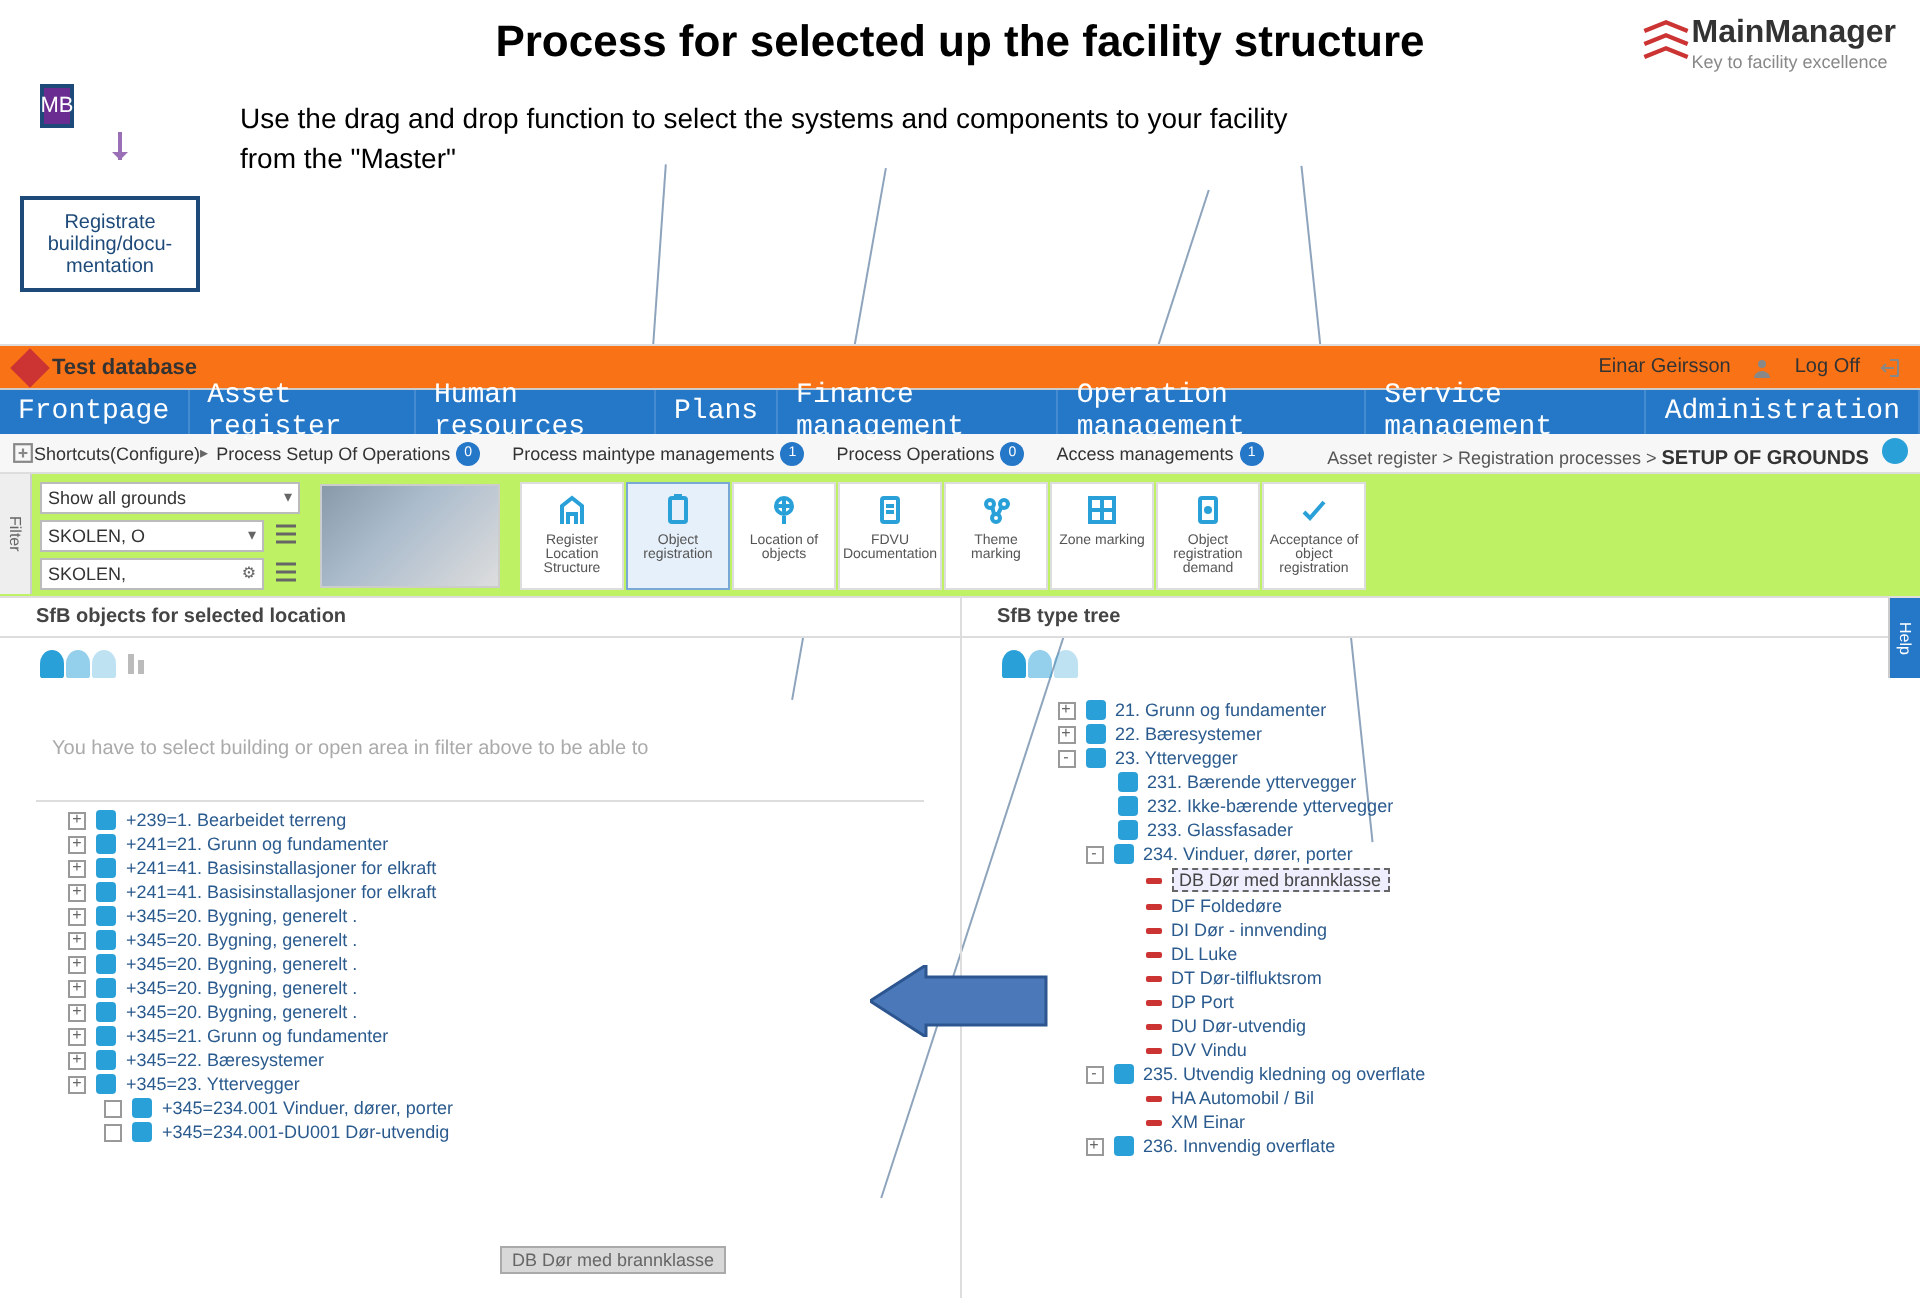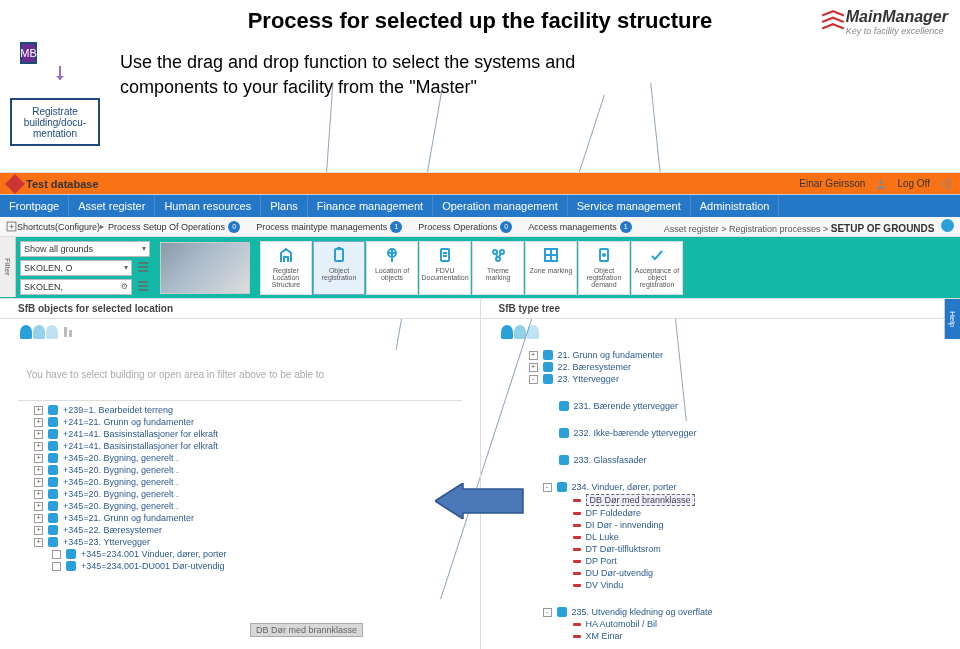--- a/index.html
+++ b/index.html
@@ -6,48 +6,48 @@
 body { font-family: Arial, sans-serif; width: 960px; height: 649px; background: #fff; position: relative; overflow: hidden; }
 
 
 .slide-title { font-size: 22px; font-weight: bold; text-align: center; padding: 8px 0 4px; }
 .slide-body { display: flex; padding: 4px 10px 10px; position: relative; }
 .mb-box { width: 17px; height: 22px; background: #6a2c91; color: #fff; font-size: 11px; display: flex; align-items: center; justify-content: center; border: 2px solid #1e4a7a; margin-left: 10px; }
 .reg-box { width: 90px; height: 48px; border: 2px solid #1e4a7a; font-size: 10px; color: #1e4a7a; display: flex; align-items: center; justify-content: center; text-align: center; margin: 18px 0 0 0; padding: 2px; }
 .arrow-down { width: 2px; height: 14px; background: #9b6fb5; margin: 2px auto 0; position: relative; }
 .arrow-down::after { content: ''; position: absolute; bottom: -4px; left: -3px; border: 4px solid transparent; border-top-color: #9b6fb5; }
 .left-col { width: 100px; }
-.slide-text { font-size: 18px; width: 560px; padding: 8px 0 0 10px; line-height: 1.4; }
-.logo-area { position: absolute; right: 12px; top: 8px; display: flex; align-items: center; gap: 0; font-style: italic; }
+.slide-text { font-size: 14px; width: 560px; padding: 8px 0 0 10px; line-height: 1.4; }
+.logo-area { position: absolute; right: 12px; top: 8px; display: flex; align-items: center; gap: 0; }
 .logo-icon { width: 26px; height: 26px; }
 .logo-text { font-size: 16px; font-weight: bold; color: #333; }
 .logo-sub { font-size: 9px; color: #888; }
 
 
 .guide { position: absolute; background: #1e4a7a; opacity: .5; width: 1px; }
 
 
 .app { position: absolute; top: 172px; left: 0; right: 0; bottom: 0; border-top: 1px solid #ddd; font-size: 10px; color: #333; }
 .titlebar { height: 22px; background: #f97316; border-bottom: 1px solid #ccc; display: flex; align-items: center; padding: 0 8px; justify-content: space-between; }
 .titlebar .db { display: flex; align-items: center; gap: 4px; font-weight: bold; font-size: 11px; }
 .titlebar .user { display: flex; align-items: center; gap: 10px; font-size: 10px; }
 .red-diamond { width: 14px; height: 14px; background: #c33; transform: rotate(45deg); }
 
 .navbar { height: 22px; background: #2577c8; display: flex; align-items: center; }
-.navbar .nav-item { color: #fff; font-size: 11px; padding: 0 9px; height: 100%; display: flex; align-items: center; border-right: 1px solid rgba(255,255,255,.15); cursor: pointer; }
+.navbar .nav-item { color: #fff; font-size: 14px; padding: 0 9px; height: 100%; display: flex; align-items: center; border-right: 1px solid rgba(255,255,255,.15); cursor: pointer; font-family: Liberation Mono, monospace; }
 
 .subbar { height: 20px; background: #f7f7f7; border-bottom: 1px solid #ddd; display: flex; align-items: center; justify-content: space-between; padding: 0 6px; font-size: 9px; }
 .subbar .left { display: flex; align-items: center; gap: 0; }
 .subbar .tab { display: flex; align-items: center; gap: 3px; padding: 0 4px; cursor: pointer; }
 .badge { width: 12px; height: 12px; border-radius: 50%; background: #2577c8; color: #fff; display: inline-flex; align-items: center; justify-content: center; font-size: 7px; }
 .crumb { color: #555; }
 .crumb .final { font-weight: bold; font-size: 10px; color: #333; }
 .globe { width: 13px; height: 13px; border-radius: 50%; background: #2aa0d8; display: inline-block; margin-left: 4px; }
 
-.filter-row { height: 62px; background: #14b8a6; border-bottom: 1px solid #ddd; display: flex; align-items: center; padding: 4px 6px; gap: 10px; position: relative; }
+.filter-row { height: 62px; background: #bef264; border-bottom: 1px solid #ddd; display: flex; align-items: center; padding: 4px 6px; gap: 10px; position: relative; }
 .filter-col { display: flex; flex-direction: column; gap: 3px; width: 130px; }
 .filter-sel { height: 16px; border: 1px solid #bbb; background: #fff; font-size: 9px; padding: 0 3px; display: flex; align-items: center; justify-content: space-between; }
 .chev { font-size: 8px; color: #666; }
 .thumb { width: 90px; height: 52px; background: linear-gradient(135deg,#89a,#abc 40%,#ddd); border: 1px solid #ccc; }
 .action-btns { display: flex; gap: 1px; align-items: flex-start; }
 .abtn { width: 52px; height: 54px; background: #fff; border: 1px solid #ddd; display: flex; flex-direction: column; align-items: center; justify-content: flex-start; padding: 3px 2px; font-size: 7px; text-align: center; color: #555; cursor: pointer; gap: 2px; }
 .abtn.active { background: #e6f0fa; border-color: #7aa8d6; }
 .abtn .aicon { width: 20px; height: 20px; display: flex; align-items: center; justify-content: center; }
 .abtn svg { width: 18px; height: 18px; }
 
@@ -62,21 +62,21 @@
 .pbtns { height: 26px; display: flex; align-items: center; padding: 0 20px; gap: 6px; }
 .db-icon { display: inline-flex; gap: 1px; }
 .db-icon span { width: 12px; height: 14px; background: #2aa0d8; border-radius: 50% 50% 10% 10%; }
 .db-icon span:nth-child(2){ opacity: .5; }
 .db-icon span:nth-child(3){ opacity: .3; }
 
 .pbody { flex: 1; overflow: auto; padding: 4px 18px; font-size: 9px; color: #444; position: relative; }
 .msg { color: #aaa; font-size: 10px; padding: 20px 8px; }
 .tree-row { display: flex; align-items: center; gap: 5px; padding: 1px 0 1px 16px; }
 .tree-row.lvl1 { padding-left: 30px; }
-.tree-row.lvl2 { padding-left: 44px; margin-top: 15px; }
+.tree-row.lvl2 { padding-left: 44px; }
 .tree-row.lvl3 { padding-left: 58px; }
 .exp { width: 9px; height: 9px; border: 1px solid #999; display: inline-flex; align-items: center; justify-content: center; font-size: 8px; line-height: 1; color: #666; background: #fff; cursor: pointer; }
 .node-ico { width: 10px; height: 10px; display: inline-block; background: #2aa0d8; border-radius: 2px; }
 .node-bullet { width: 8px; height: 3px; background: #c33; border-radius: 1px; display: inline-block; }
 .leaf-text { color: #2b5b8e; }
 .sel-box { border: 1px dashed #666; padding: 0 3px; background: #eef; }
 .drag-ghost { position: absolute; left: 250px; bottom: 12px; background: #d8d8d8; border: 1px solid #aaa; padding: 1px 5px; font-size: 9px; color: #666; }
 
 .big-arrow { position: absolute; left: 50%; top: 58%; transform: translate(-50%,-50%); }
 .big-arrow svg { width: 90px; height: 36px; }

